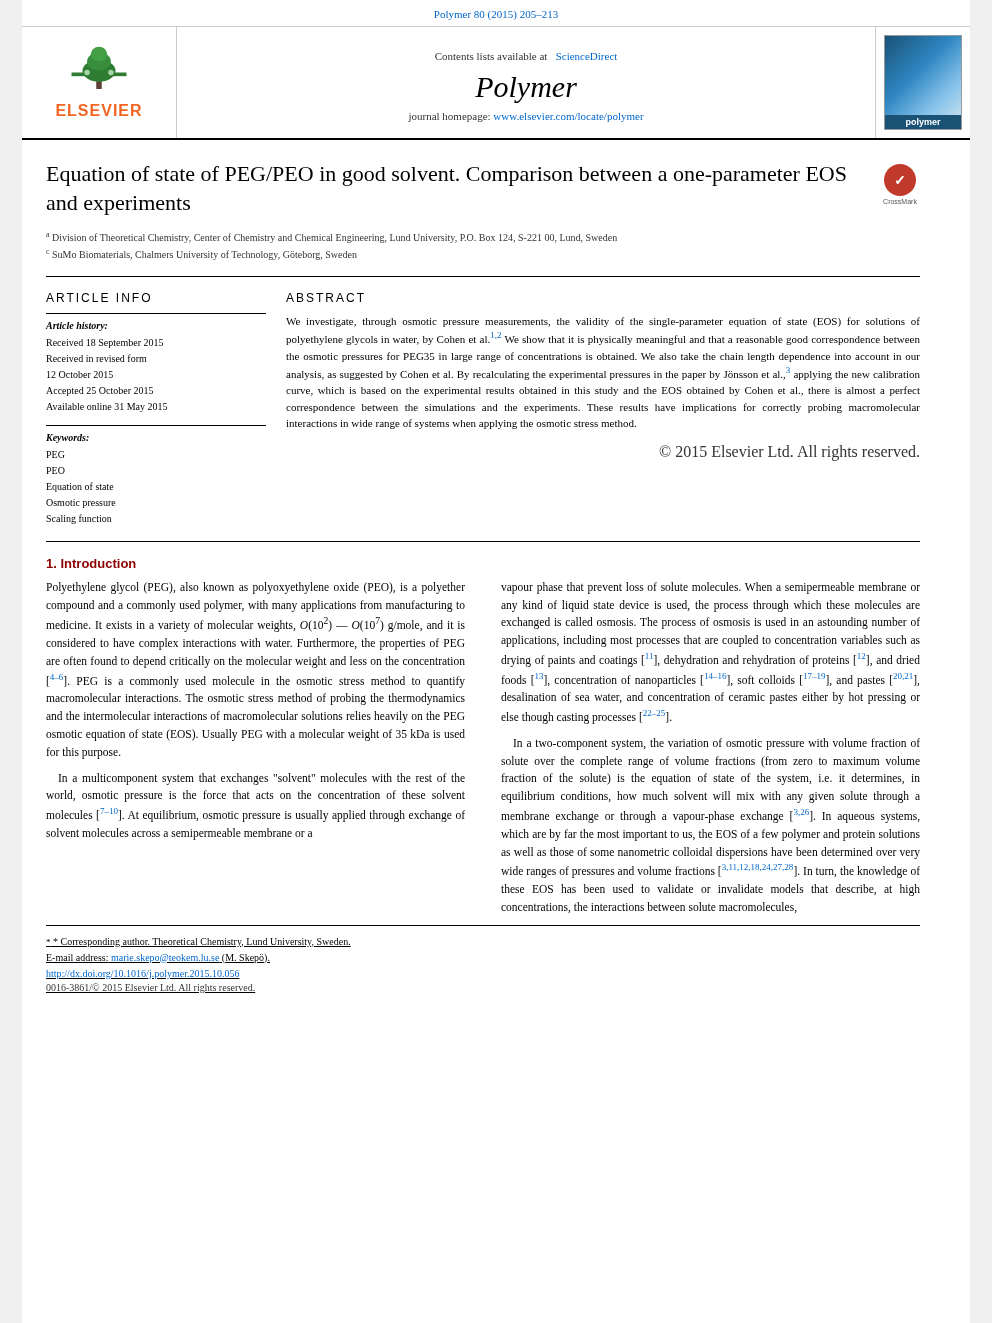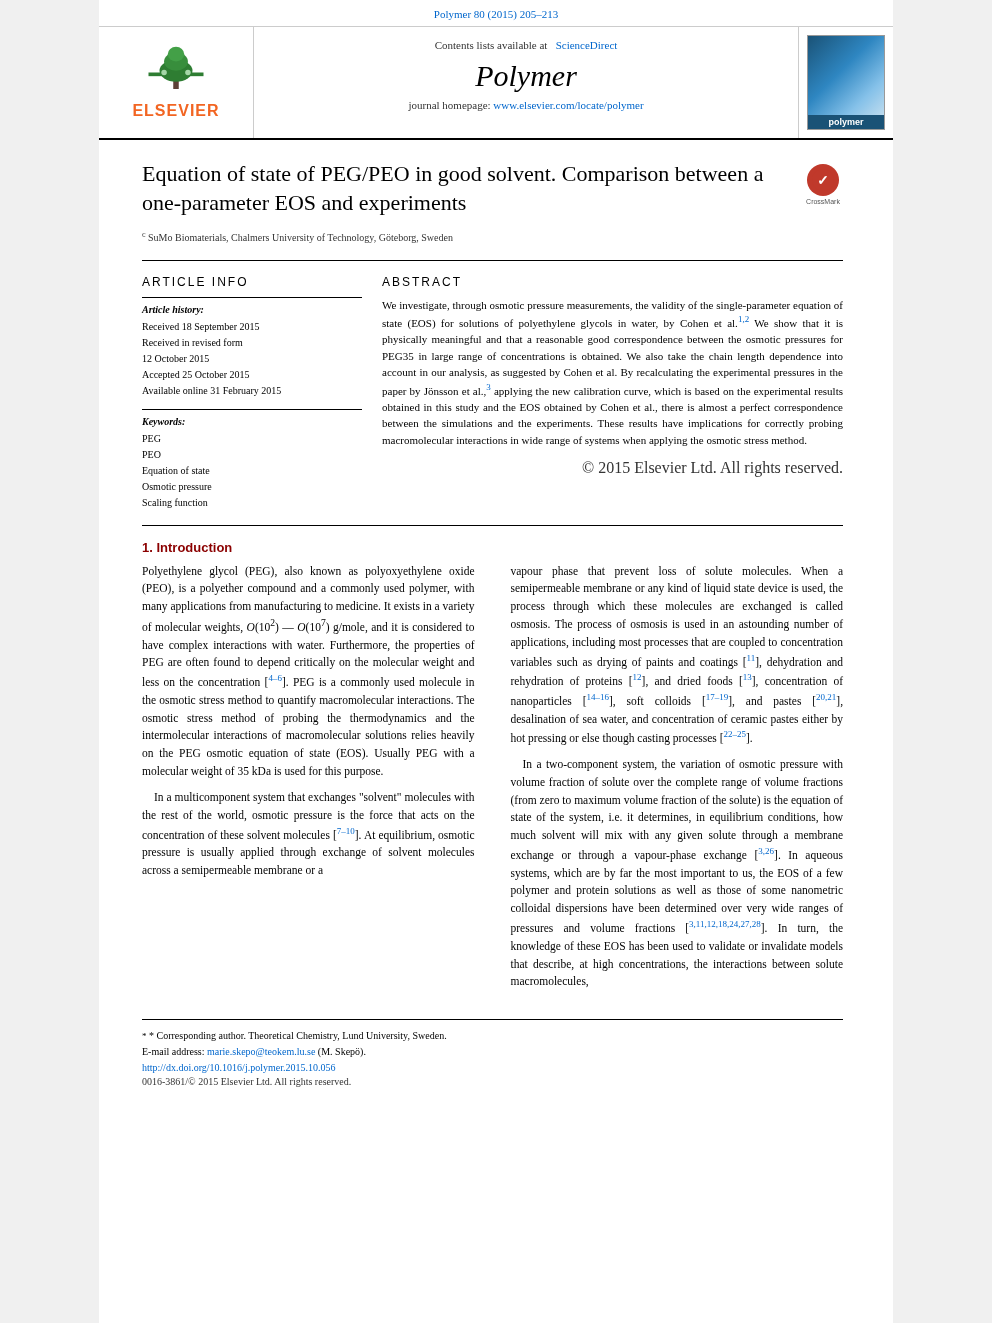--- a/index.html
+++ b/index.html
@@ -3,21 +3,21 @@
   <meta charset="utf-8">
   <style>
     * { margin: 0; padding: 0; box-sizing: border-box; }
     body {
       background: #f0f0f0;
       font-family: 'Times New Roman', Times, serif;
       font-size: 13px;
       color: #000;
     }
     .page {
-      width: 794px;
+      width: 948px;
       min-height: 1323px;
       background: #fff;
       margin: 0 auto;
       padding: 0;
       position: relative;
     }
     .top-bar {
       background: #fff;
       text-align: center;
       padding: 6px 0 4px 0;
@@ -58,20 +58,21 @@
       color: #f26522;
       letter-spacing: 1px;
       margin-top: 2px;
       font-family: Arial, sans-serif;
     }
     .header-center {
       flex: 1;
       display: flex;
       flex-direction: column;
       align-items: center;
+      justify-content: center;
       padding: 12px 0 6px 0;
     }
     .header-center .contents-line {
       font-size: 11px;
       color: #333;
       margin-bottom: 4px;
     }
     .header-center .sciencedirect-link {
       color: #0066cc;
       text-decoration: none;
@@ -115,21 +116,21 @@
       background: #1a5276;
       color: #fff;
       font-size: 9px;
       font-family: Arial, sans-serif;
       font-weight: bold;
       padding: 2px 4px;
       width: 100%;
       text-align: center;
     }
     .article-content {
-      padding: 20px 50px 20px 43px;
+      padding: 20px 50px 20px 24px;
     }
     .article-title-section {
       display: flex;
       flex-direction: row;
       align-items: flex-start;
       margin-bottom: 12px;
     }
     .article-title {
       flex: 1;
       font-size: 22px;
@@ -285,24 +286,24 @@
     .body-col p:first-child {
       text-indent: 0;
     }
     .ref-link {
       color: #0066cc;
       text-decoration: none;
       font-size: 9px;
       vertical-align: super;
     }
     .footer-area {
-      margin-top: 20px;
       border-top: 1px solid #000;
       padding-top: 8px;
       padding-bottom: 10px;
+      text-decoration: underline;
     }
     .footnote-line {
       font-size: 10px;
       line-height: 1.6;
       color: #000;
     }
     .footnote-star {
       font-size: 9px;
     }
     .doi-link {
@@ -375,38 +376,42 @@
             <text x="11" y="16" text-anchor="middle" fill="white" font-size="14" font-family="Arial" font-weight="bold">✓</text>
           </svg>
         </div>
         <div class="crossmark-text">CrossMark</div>
       </div>
     </div>
 
 
     <div class="affiliations">
       <div class="affiliation-line">
+        <sup class="affiliation-sup">a</sup>
+        <span>Division of Theoretical Chemistry, Center of Chemistry and Chemical Engineering, Lund University, P.O. Box 124, S-221 00, Lund, Sweden</span>
+      </div>
+      <div class="affiliation-line">
         <sup class="affiliation-sup">c</sup>
         <span>SuMo Biomaterials, Chalmers University of Technology, Göteborg, Sweden</span>
       </div>
     </div>
 
     <hr class="divider-line">
 
     <div class="two-column-section">
 
       <div class="article-info-col">
         <div class="section-heading">Article info</div>
         <div class="info-box">
           <div class="info-subheading">Article history:</div>
           <div class="info-item">Received 18 September 2015</div>
           <div class="info-item">Received in revised form</div>
           <div class="info-item">12 October 2015</div>
           <div class="info-item">Accepted 25 October 2015</div>
-          <div class="info-item">Available online 31 February 2015</div>
+          <div class="info-item">Available online 31 May 2015</div>
         </div>
         <div class="keywords-section">
           <div class="keywords-heading">Keywords:</div>
           <div class="keyword-item">PEG</div>
           <div class="keyword-item">PEO</div>
           <div class="keyword-item">Equation of state</div>
           <div class="keyword-item">Osmotic pressure</div>
           <div class="keyword-item">Scaling function</div>
         </div>
       </div>

